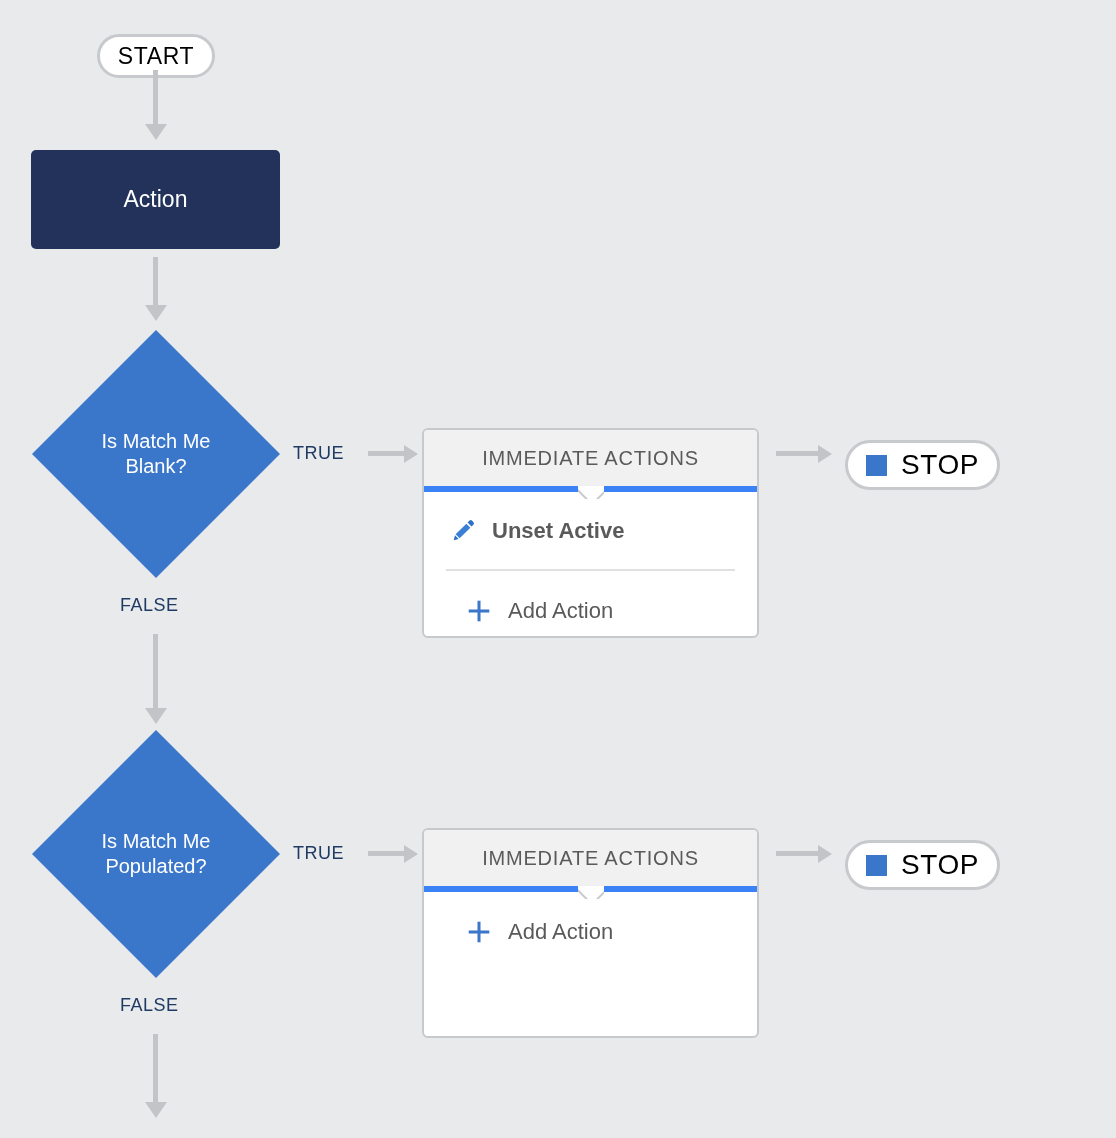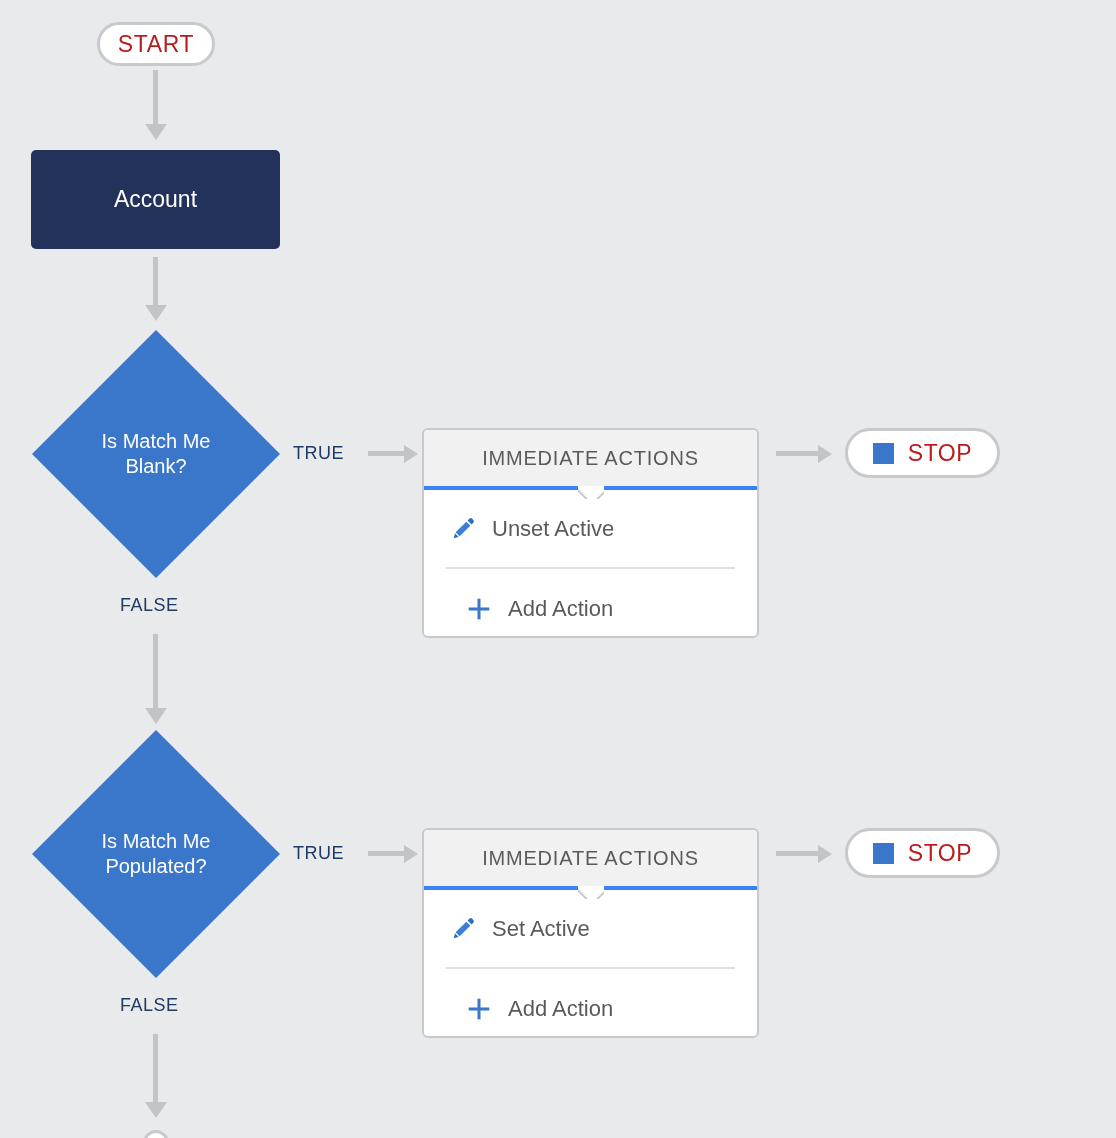--- a/index.html
+++ b/index.html
@@ -21,28 +21,29 @@
   
   .pill {
     position: absolute;
     background: #ffffff;
     border: 3px solid #c7c9cc;
     border-radius: 999px;
     box-sizing: border-box;
     display: flex;
     align-items: center;
     justify-content: center;
-    color: #b91c1c;
+    color: #000000;
     letter-spacing: 0.6px;
+    margin-top: 12px;
   }
   .pill-start {
     font-size: 23px;
   }
   .pill-stop {
-    font-size: 23px;
+    font-size: 28px;
     gap: 14px;
   }
   .stop-square {
     width: 21px;
     height: 21px;
     background: #3a76c9;
     flex: 0 0 auto;
     display: block;
   }
 
@@ -97,21 +98,21 @@
     background: #ffffff;
     border: 2px solid #c7c9cc;
     border-radius: 6px;
     box-sizing: border-box;
     overflow: visible;
   }
   .panel-header {
     position: relative;
     height: 56px;
     background: #f1f1f1;
-    border-bottom: 4px solid #3b82f6;
+    border-bottom: 6px solid #3b82f6;
     border-radius: 4px 4px 0 0;
     display: flex;
     align-items: center;
     justify-content: center;
     color: #5a5a5a;
     font-size: 20px;
     letter-spacing: 0.8px;
   }
   .panel-notch {
     position: absolute;
@@ -146,20 +147,21 @@
     height: 79px;
     padding: 0 42px;
     box-sizing: border-box;
     color: #5a5a5a;
     font-size: 22px;
   }
   .action-row.divided {
     border-bottom: 2px solid #e0e0e0;
     margin: 0 22px;
     padding: 0 4px;
+    font-weight: bold;
   }
   .row-label { white-space: nowrap; }
 
   .icon-pencil { width: 26px; height: 26px; flex: 0 0 auto; display: block; }
   .icon-plus   { width: 26px; height: 26px; flex: 0 0 auto; display: block; }
 
   
   .conn-v {
     position: absolute;
     width: 5px;
@@ -200,21 +202,21 @@
 <div id="canvas">
 
   <div class="pill pill-start" style="left:97px; top:22px; width:118px; height:44px;">
     <span>START</span>
   </div>
 
   <div class="conn-v" style="left:153px; top:70px; height:56px;"></div>
   <div class="arrowhead-down" style="left:145px; top:124px;"></div>
 
   <div class="objbox" style="left:31px; top:150px; width:249px; height:99px;">
-    <span>Account</span>
+    <span>Action</span>
   </div>
 
   <div class="conn-v" style="left:153px; top:257px; height:50px;"></div>
   <div class="arrowhead-down" style="left:145px; top:305px;"></div>
 
   <div class="diamond-wrap" style="left:32px; top:330px; width:248px; height:248px;">
     <div class="diamond-shape"></div>
     <div class="diamond-label">Is Match Me
 Blank?</div>
   </div>
@@ -272,28 +274,20 @@
   <div class="conn-h" style="left:368px; top:851px; width:40px;"></div>
   <div class="arrowhead-right" style="left:404px; top:845px;"></div>
 
   <div class="panel" style="left:422px; top:828px; width:337px; height:210px;">
     <div class="panel-header">
       <span>IMMEDIATE ACTIONS</span>
       <span class="panel-notch"></span>
     </div>
     <div class="panel-body">
 
-      <div class="action-row divided">
-        <svg class="icon-pencil" viewBox="0 0 24 24">
-          <path d="M17.8 2.6a1.9 1.9 0 0 1 2.7 0l1.0 1.0a1.9 1.9 0 0 1 0 2.7l-1.6 1.6-3.7-3.7 1.6-1.6z" fill="#2f6fc4"></path>
-          <path d="M15.1 5.2l3.7 3.7-9.9 9.9-3.7-3.7 9.9-9.9z" fill="#3a7fd5"></path>
-          <path d="M4.6 16.0l3.4 3.4-4.6 1.2 1.2-4.6z" fill="#2f6fc4"></path>
-        </svg>
-        <span class="row-label">Set Active</span>
-      </div>
 
       <div class="action-row">
         <svg class="icon-plus" viewBox="0 0 24 24">
           <rect x="10.6" y="2.5" width="2.8" height="19" fill="#3a76c9"></rect>
           <rect x="2.5" y="10.6" width="19" height="2.8" fill="#3a76c9"></rect>
         </svg>
         <span class="row-label">Add Action</span>
       </div>
 
     </div>

